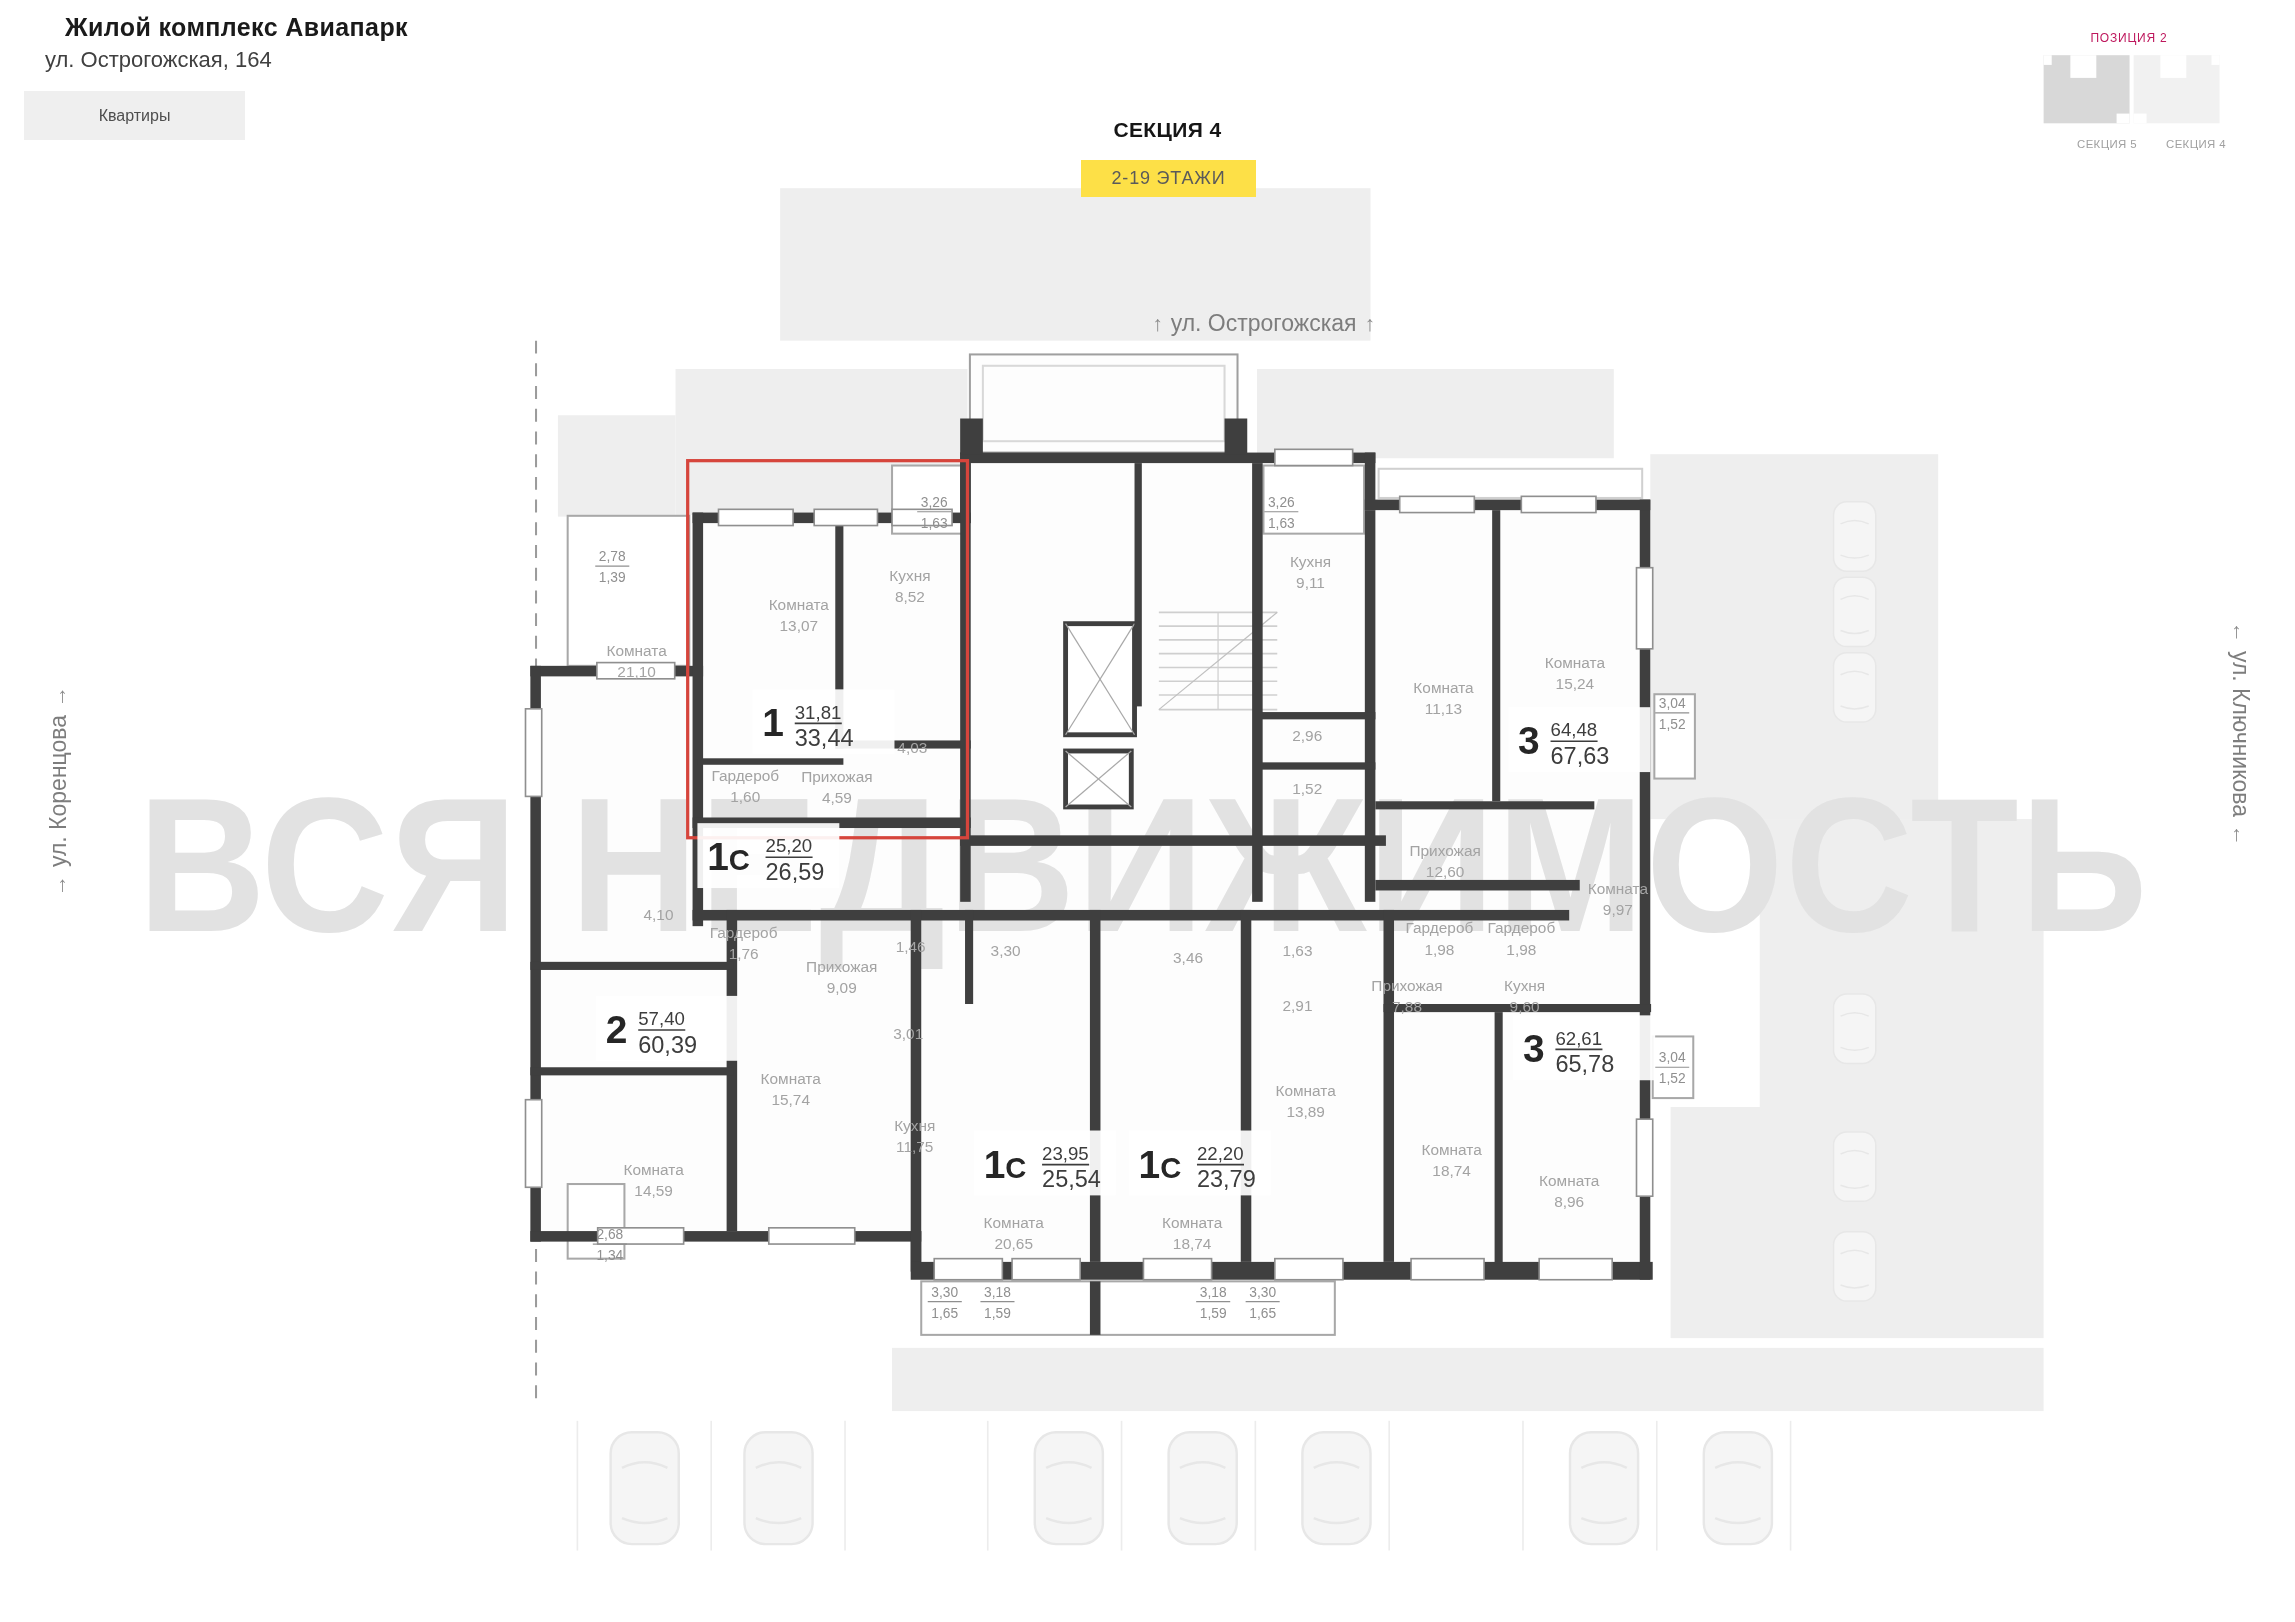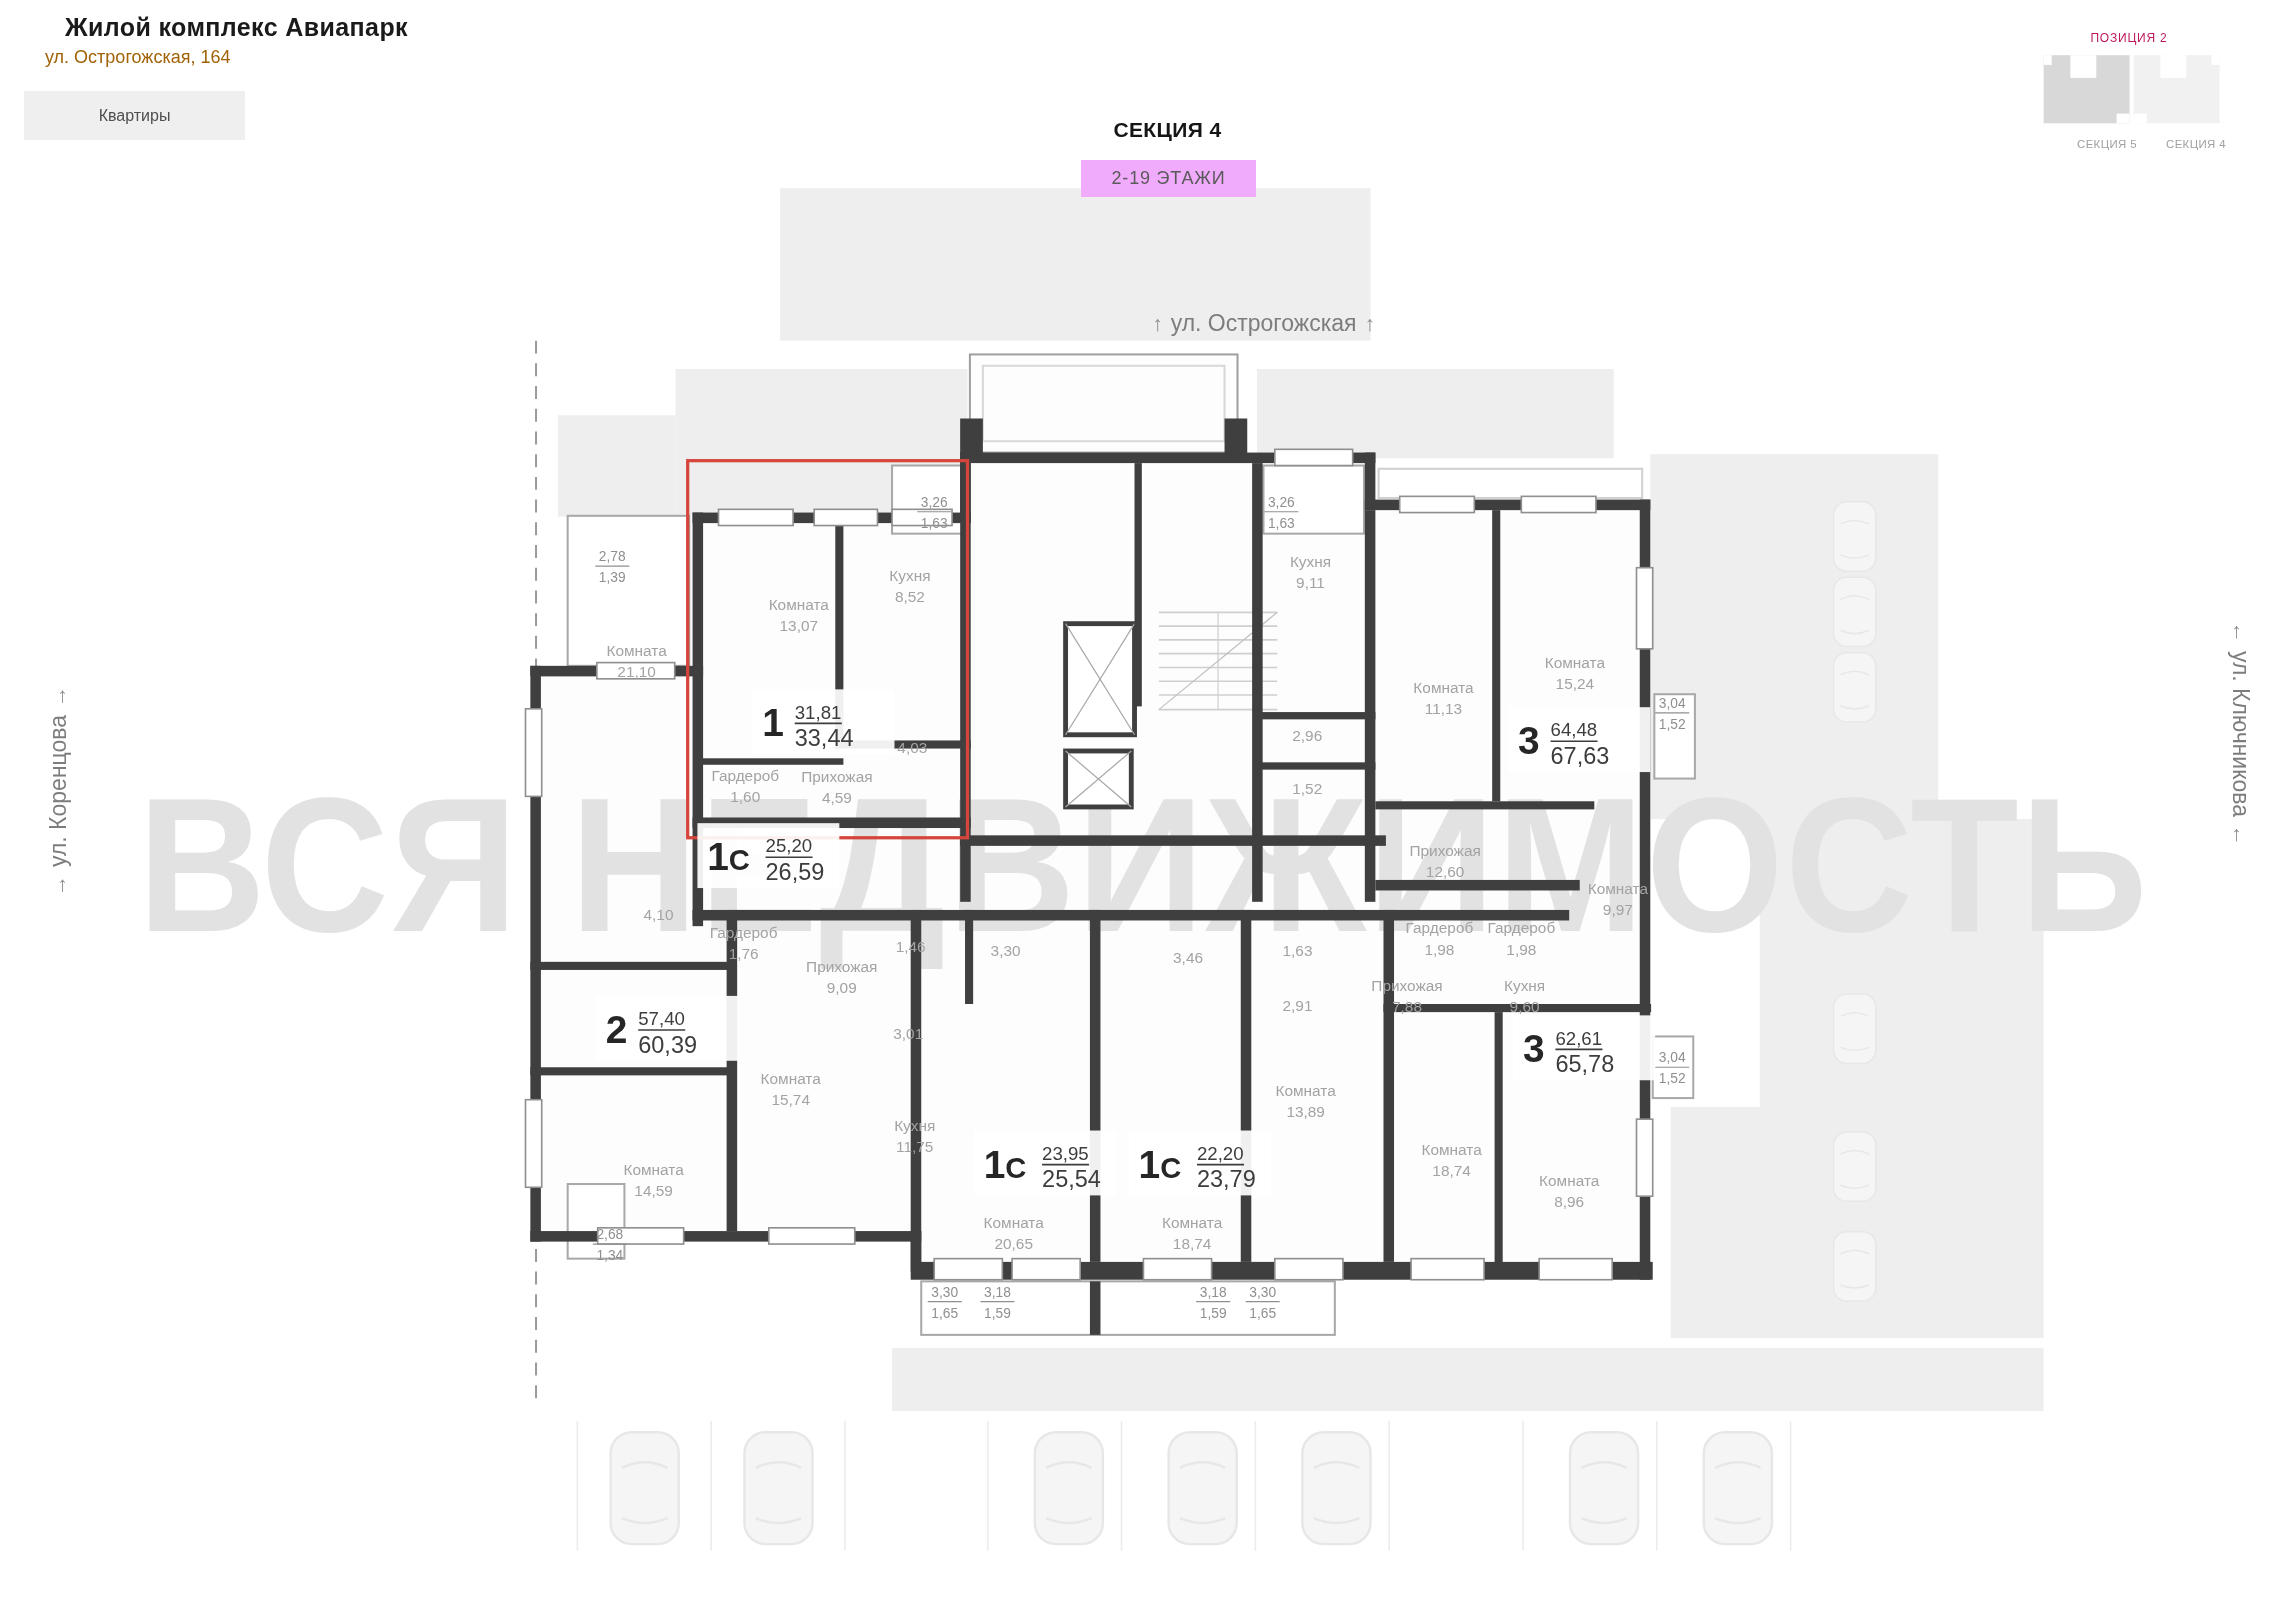--- a/index.html
+++ b/index.html
@@ -1,25 +1,25 @@
 <!DOCTYPE html>
 <html style="font-size:13px"><head>
 <meta charset="utf-8">
 <style>
   html,body{margin:0;padding:0;width:2295px;height:1622px;overflow:hidden;background:#fff;
             font-family:"Liberation Sans","DejaVu Sans",sans-serif;}
   .abs{position:absolute;}
   #stage{position:relative;width:2295px;height:1622px;}
   .app-title{left:45px;top:13px;font-size:25px;font-weight:bold;color:#1a1a1a;letter-spacing:0.4px;margin-left:20px;}
-  .app-address{left:45px;top:47px;font-size:18px;color:#a16207;}
+  .app-address{left:45px;top:47px;font-size:22px;color:#404040;}
   .btn-apartments{left:24px;top:91px;width:221px;height:49px;background:#efefef;
                   display:flex;align-items:center;justify-content:center;
                   font-size:16px;color:#4f4f4f;cursor:pointer;}
   .section-name{left:1046px;top:118px;width:243px;text-align:center;font-size:21px;font-weight:bold;color:#161616;letter-spacing:0.4px;}
-  .floors-badge{left:1081px;top:160px;width:175px;height:37px;background:#f0abfc;
+  .floors-badge{left:1081px;top:160px;width:175px;height:37px;background:#fde047;
                 display:flex;align-items:center;justify-content:center;font-size:18px;color:#5a5a5a;letter-spacing:0.8px;}
   .street-top{left:945px;top:266px;width:438px;text-align:right;font-size:23px;color:#7d7d7d;margin-top:44px;}
   .street-side{font-size:23px;color:#7d7d7d;white-space:nowrap;}
   .street-left{left:58px;top:791px;transform:translate(-50%,-50%) rotate(-90deg);}
   .street-right{left:2240px;top:734px;transform:translate(-50%,-50%) rotate(90deg);}
   .arrow{color:#8a8a8a;font-size:21px;padding:0 8px;}
   .pos-title{left:2044px;top:31px;width:170px;text-align:center;font-size:12px;color:#be185d;letter-spacing:0.8px;}
   .pos-label{top:138px;width:97px;text-align:right;font-size:11.4px;color:#a0a0a0;letter-spacing:0.4px;}
   .pos-label-5{left:2040px;}
   .pos-label-4{left:2129px;}

